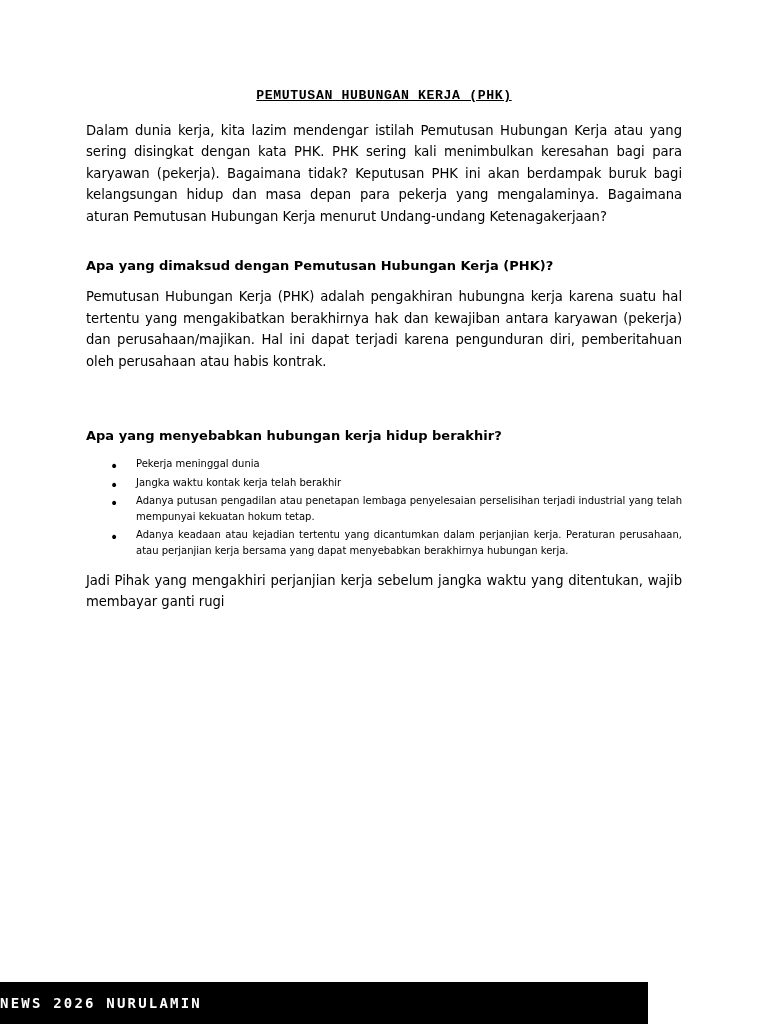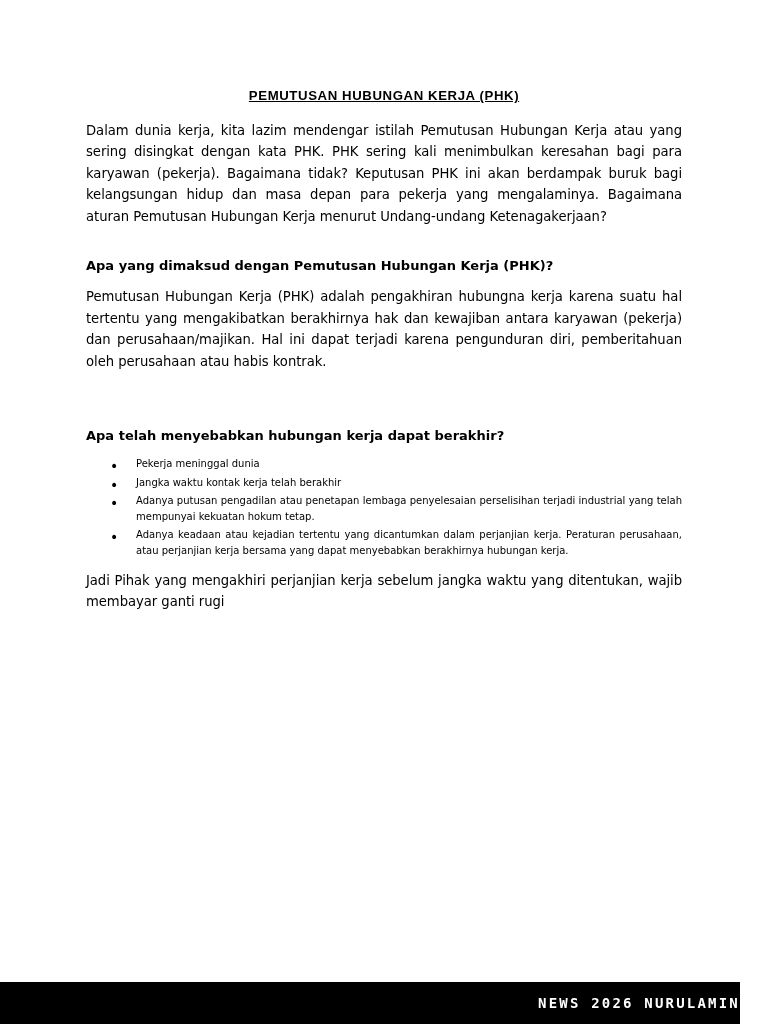--- a/index.html
+++ b/index.html
@@ -28,21 +28,21 @@
     top: 88px;
     width: 596px;
   }
   .doc-title {
     text-align: center;
     font-weight: bold;
     font-size: 13.2px;
     letter-spacing: 0.6px;
     text-decoration: underline;
     margin: 0 0 17px 0;
-    font-family: Liberation Sans, sans-serif;
+    font-family: Liberation Mono, monospace;
   }
   p.para {
     margin: 0 0 13px 0;
     font-size: 13.2px;
     line-height: 1.62;
     text-align: justify;
     font-family: "DejaVu Sans", sans-serif;
     letter-spacing: -0.05px;
   }
   h2.heading {
@@ -71,26 +71,26 @@
     content: "\2022";
     position: absolute;
     left: 0;
     top: -1px;
     font-size: 14px;
   }
   .footer-band {
     position: absolute;
     left: 0;
     bottom: 0;
-    width: 740px;
+    width: 648px;
     height: 42px;
     background: #000000;
     display: flex;
     align-items: center;
-    justify-content: flex-end;
+    justify-content: flex-start;
   }
   .footer-text {
     color: #ffffff;
     font-family: "DejaVu Sans Mono", monospace;
     font-size: 14px;
     font-weight: bold;
     letter-spacing: 2.2px;
   }
   .top-band {
     position: absolute;
@@ -114,21 +114,21 @@
 
 
     <p class="para">Dalam dunia kerja, kita lazim mendengar istilah Pemutusan Hubungan Kerja atau yang sering disingkat dengan kata PHK. PHK sering kali menimbulkan keresahan bagi para karyawan (pekerja). Bagaimana tidak? Keputusan PHK ini akan berdampak buruk bagi kelangsungan hidup dan masa depan para pekerja yang mengalaminya. Bagaimana aturan Pemutusan Hubungan Kerja menurut Undang-undang Ketenagakerjaan?</p>
 
     <h2 class="heading">Apa yang dimaksud dengan Pemutusan Hubungan Kerja (PHK)?</h2>
 
     <p class="para">Pemutusan Hubungan Kerja (PHK) adalah pengakhiran hubungna kerja karena suatu hal tertentu yang mengakibatkan berakhirnya hak dan kewajiban antara karyawan (pekerja) dan perusahaan/majikan. Hal ini dapat terjadi karena pengunduran diri, pemberitahuan oleh perusahaan atau habis kontrak.</p>
 
     <div class="spacer-sm"></div>
 
-    <h2 class="heading">Apa telah menyebabkan hubungan kerja dapat berakhir?</h2>
+    <h2 class="heading">Apa yang menyebabkan hubungan kerja hidup berakhir?</h2>
 
 
     <ul class="bullets">
       <li>Pekerja meninggal dunia</li>
       <li>Jangka waktu kontak kerja telah berakhir</li>
       <li>Adanya putusan pengadilan atau penetapan lembaga penyelesaian perselisihan terjadi industrial yang telah mempunyai kekuatan hokum tetap.</li>
       <li>Adanya keadaan atau kejadian tertentu yang dicantumkan dalam perjanjian kerja. Peraturan perusahaan, atau perjanjian kerja bersama yang dapat menyebabkan berakhirnya hubungan kerja.</li>
     </ul>
 
     <p class="para">Jadi Pihak yang mengakhiri perjanjian kerja sebelum jangka waktu yang ditentukan, wajib membayar ganti rugi</p>

